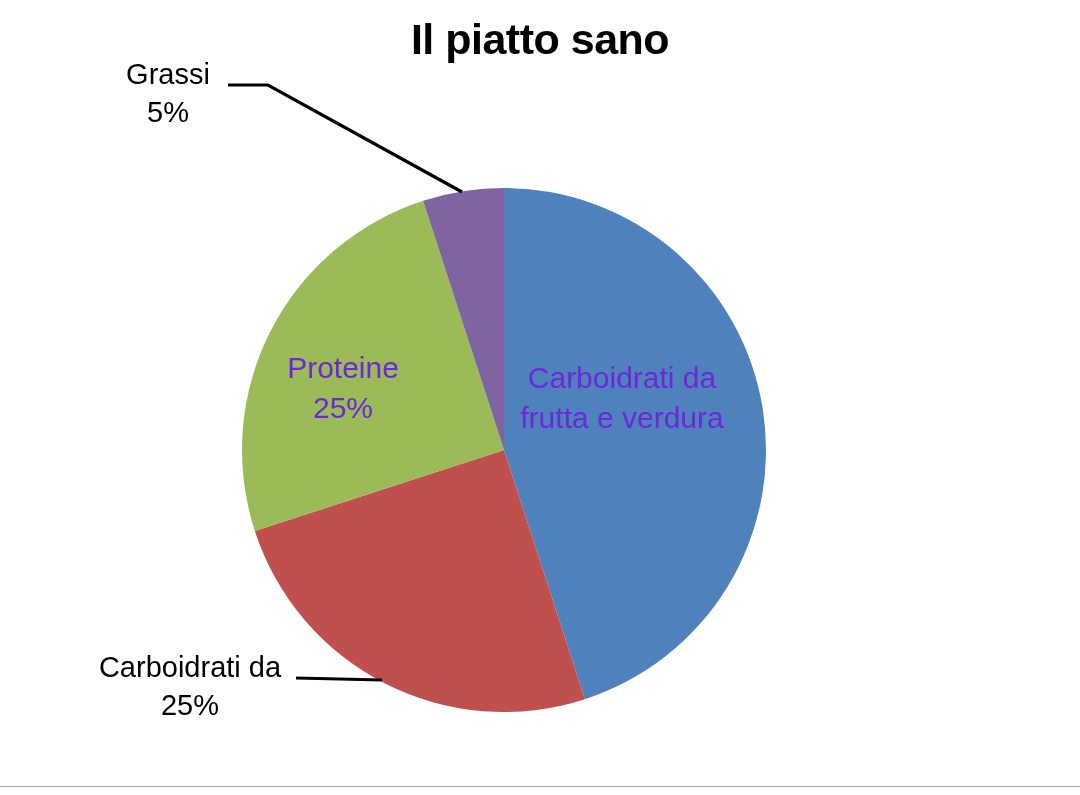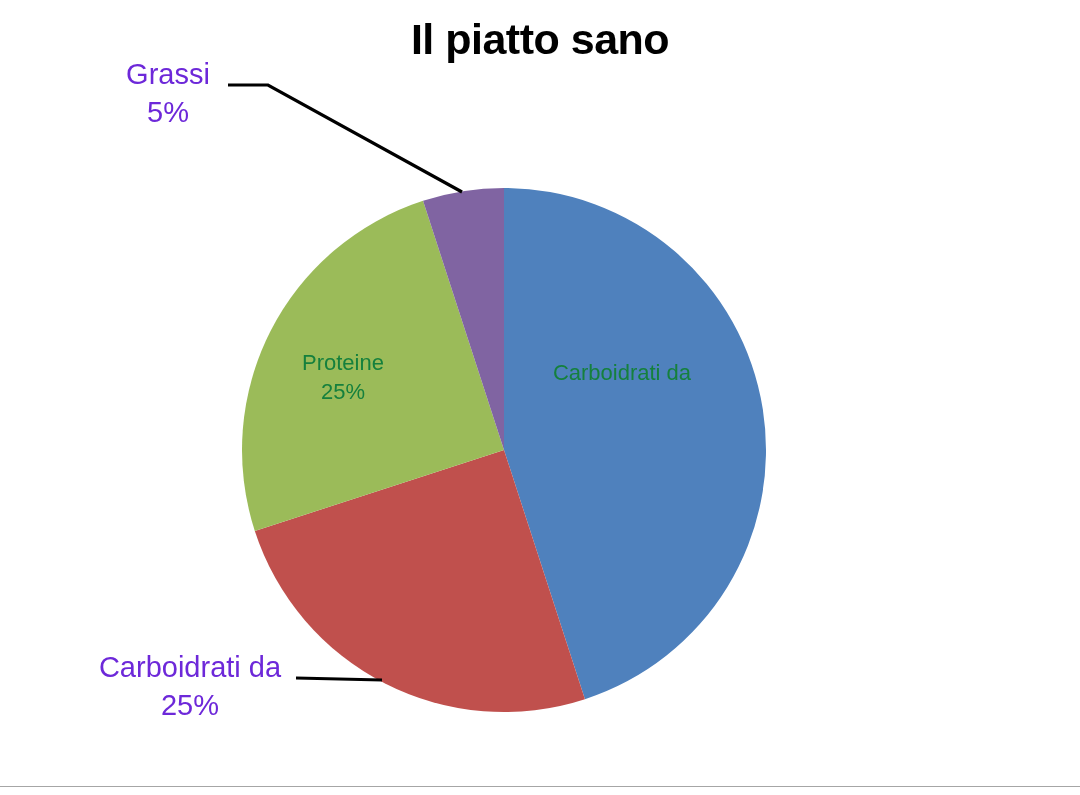--- a/index.html
+++ b/index.html
@@ -30,31 +30,31 @@
     text-align: center;
     font-size: 43px;
     font-weight: bold;
     letter-spacing: -0.5px;
     line-height: 1.05;
     white-space: nowrap;
   }
   .slice-label {
     position: absolute;
     text-align: center;
-    font-size: 22px;
+    font-size: 30px;
     line-height: 1.32;
-    color: #15803d;
+    color: #6d28d9;
     white-space: nowrap;
   }
   .callout-label {
     position: absolute;
     text-align: center;
     font-size: 29px;
     line-height: 1.32;
-    color: #6d28d9;
+    color: #000000;
     white-space: nowrap;
   }
   #label-grassi {
     left: 78px;
     top: 55px;
     width: 180px;
   }
   #label-carbo-cereali {
     left: 40px;
     top: 648px;
@@ -111,15 +111,16 @@
   <div>25%</div>
 </div>
 
 <div class="slice-label" id="label-proteine">
   <div>Proteine</div>
   <div>25%</div>
 </div>
 
 <div class="slice-label" id="label-carbo-frutta">
   <div>Carboidrati da</div>
+  <div>frutta e verdura</div>
 </div>
 
 <div class="bottom-rule"></div>
 
 </body></html>

